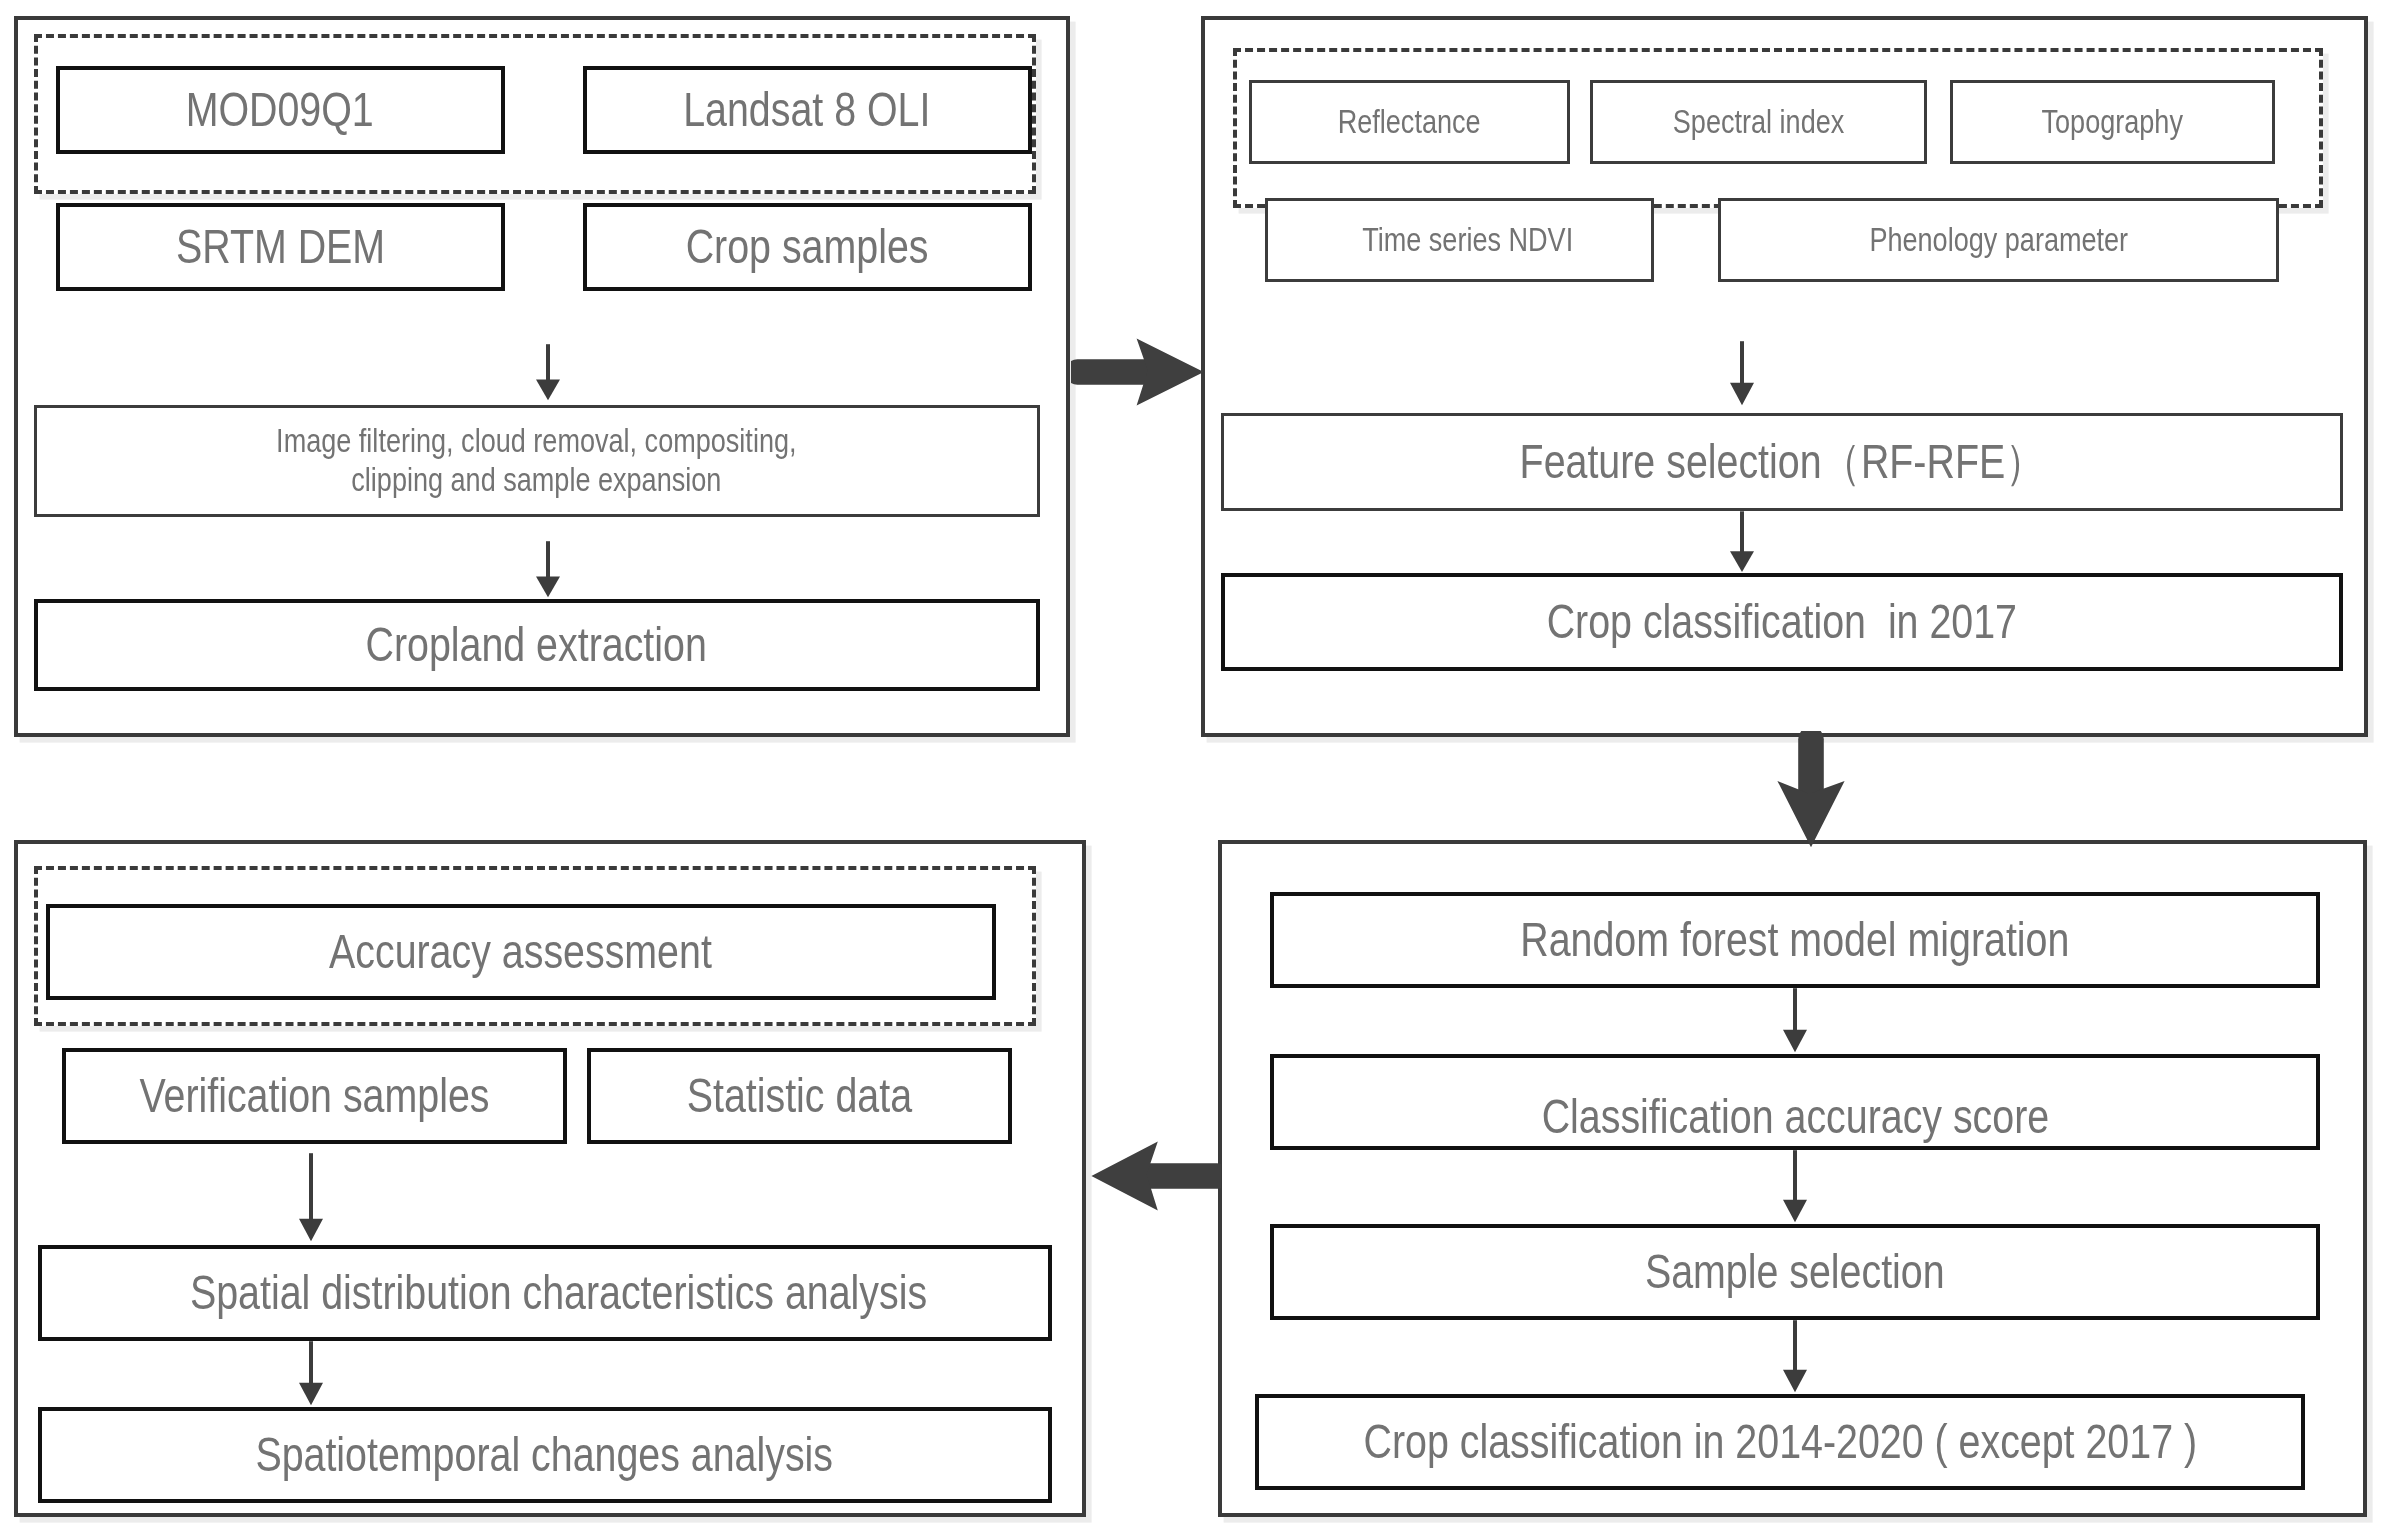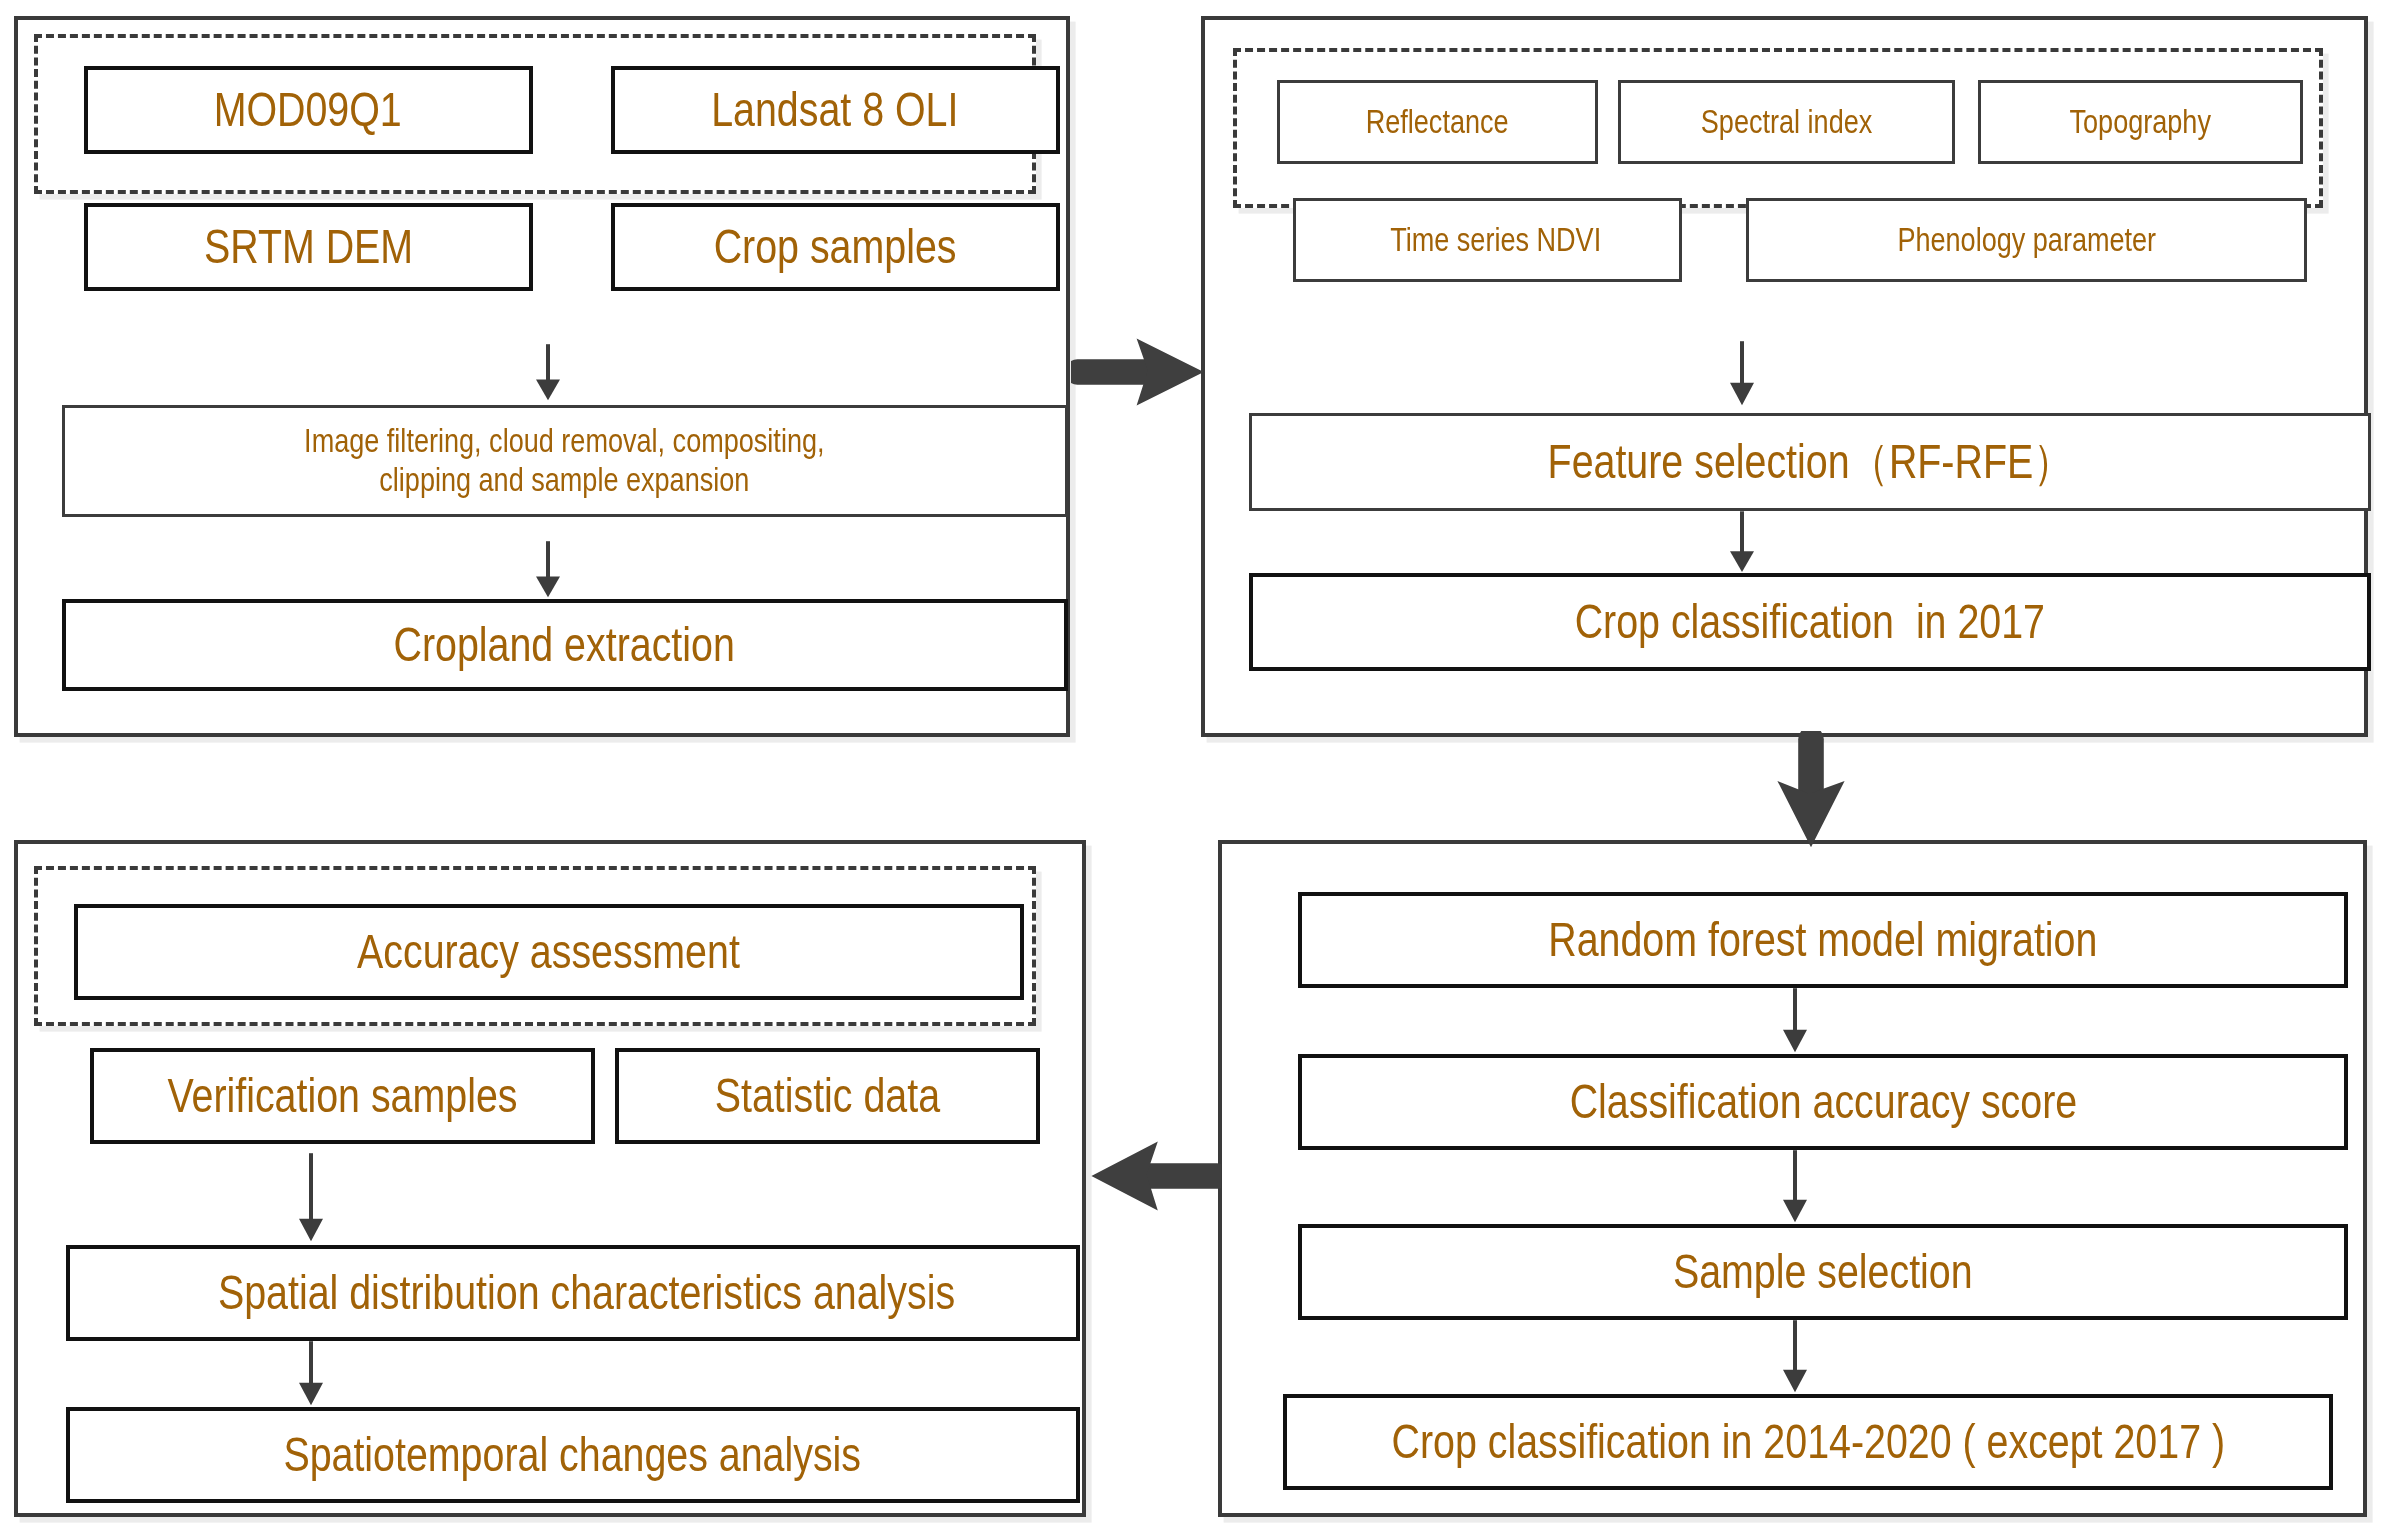--- a/index.html
+++ b/index.html
@@ -50,26 +50,25 @@
   
   .box {
     position: absolute;
     box-sizing: border-box;
     background: #ffffff;
     border: 3.2px solid #3c3c3c;
     display: flex;
     align-items: center;
     justify-content: center;
     text-align: center;
-    color: #a16207;
+    color: #737373;
     font-family: "Liberation Sans", sans-serif;
     font-stretch: condensed;
     line-height: 1.18;
     white-space: pre-wrap;
-    margin-left: 28px;
   }
   .box.heavy { border: 4px solid #111111; }
   .box .lbl {
     display: block;
     padding: 0 8px;
     transform: scaleX(0.82);
     transform-origin: center center;
     white-space: pre;
   }
   .box.wrap .lbl { white-space: pre-wrap; }
@@ -200,21 +199,21 @@
 
     <div class="box heavy fs-48" style="left:48px; top:48px; width:1050px; height:96px;">
       <span class="lbl">Random forest model migration</span>
     </div>
 
     <svg class="arrow-svg" style="left:557px; top:144px;" width="32" height="66" viewBox="0 0 40 82">
       <line x1="20" y1="0" x2="20" y2="58" stroke="#3c3c3c" stroke-width="5"></line>
       <polygon points="20,80 5,52 35,52" fill="#3c3c3c"></polygon>
     </svg>
 
-    <div class="box heavy fs-48" style="left:48px; top:210px; width:1050px; height:96px;">
+    <div class="box heavy fs-48" style="left:48px; top:210px; width:1050px; height:96px;align-items:flex-end;">
       <span class="lbl">Classification accuracy score</span>
     </div>
 
     <svg class="arrow-svg" style="left:557px; top:306px;" width="32" height="74" viewBox="0 0 40 92">
       <line x1="20" y1="0" x2="20" y2="66" stroke="#3c3c3c" stroke-width="5"></line>
       <polygon points="20,90 5,62 35,62" fill="#3c3c3c"></polygon>
     </svg>
 
     <div class="box heavy fs-48" style="left:48px; top:380px; width:1050px; height:96px;">
       <span class="lbl">Sample selection</span>

